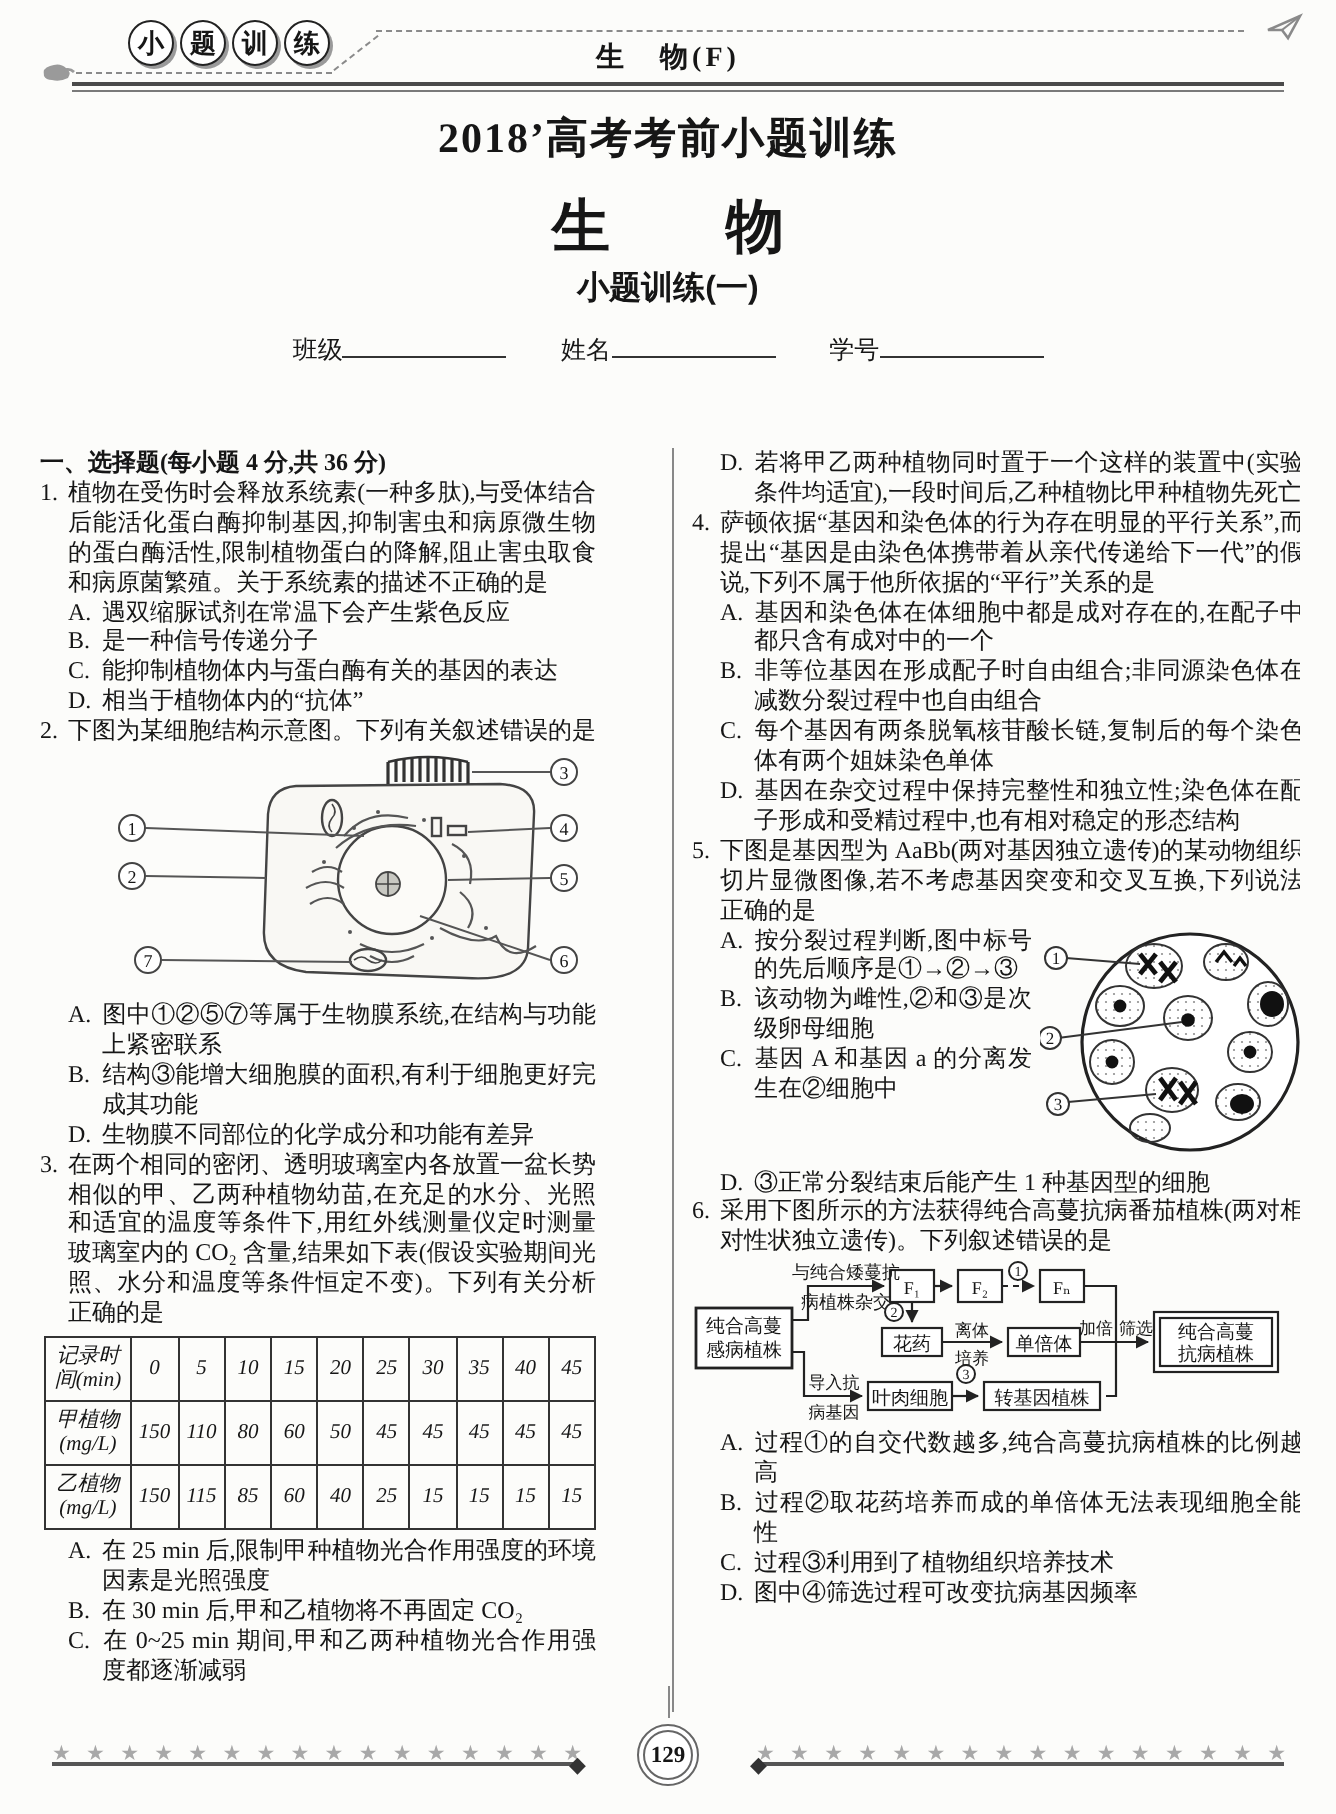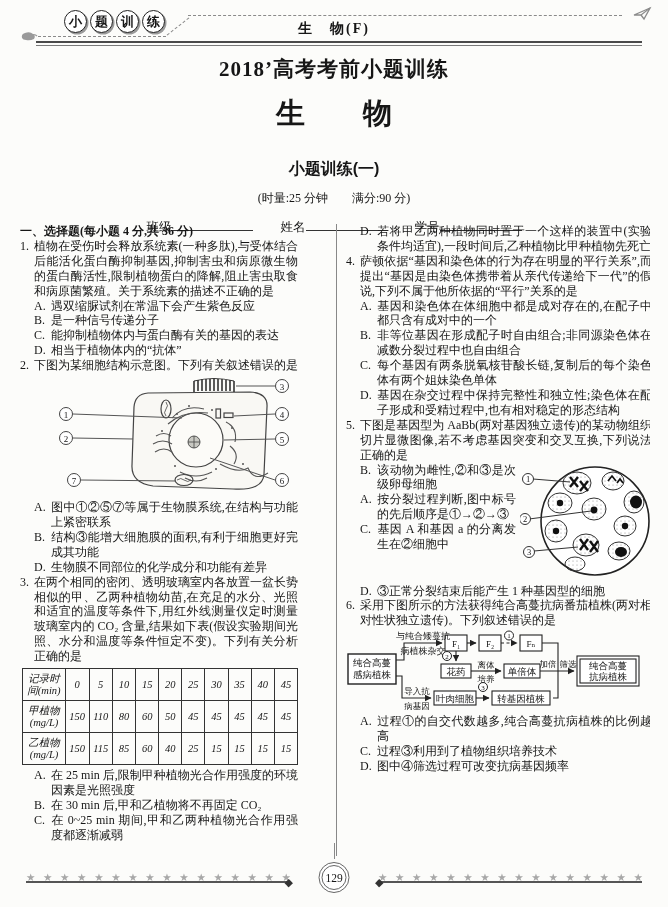--- a/index.html
+++ b/index.html
@@ -17,21 +17,21 @@
   .dash-c { position:absolute; top:15px; left:188px; width:434px; border-top:1.6px dashed #8a8a8a; }
   .hd-course { position:absolute; top:20px; left:0; width:100%; text-align:center; font-size:14px; font-weight:700; letter-spacing:2px; }
   .hd-rule { position:absolute; top:41px; left:36px; right:26px; border-top:2.2px solid #4a4a4a; }
   .hd-rule::after { content:""; display:block; margin-top:1.6px; border-top:1.2px solid #7a7a7a; }
   .hd-icon { position:absolute; }
 
   
   .mast { position:absolute; top:55px; left:0; width:100%; text-align:center; }
   .mt-title   { font-size:21px; font-weight:700; letter-spacing:1px; }
   .mt-subject { margin-top:11px; font-size:29px; font-weight:700; }
-  .mt-set     { margin-top:25px; font-family:"Liberation Sans","DejaVu Sans",sans-serif; font-size:16px; font-weight:700; }
+  .mt-set     { margin-top:0; font-family:"Liberation Sans","DejaVu Sans",sans-serif; font-size:16px; font-weight:700; }
   .mt-meta    { margin-top:10px; font-size:12px; }
   .mt-blanks  { margin-top:11px; font-size:12.5px; }
   .blank-line { display:inline-block; width:82px; border-bottom:1px solid #333; height:13px; }
   .blank-gap  { display:inline-block; width:24px; }
 
   
   .cols { position:absolute; top:224px; left:20px; width:630px; height:632px; display:flex;
           overflow:hidden; font-size:12px; line-height:14.9px; text-align:justify;gap:32px; }
   .colL { width:312px; padding-right:6px; }
   .colR { width:318px; border-left:1px solid #888; padding-left:9px; }
@@ -54,21 +54,21 @@
   
   .foot { position:absolute; left:0; bottom:12px; width:100%; height:36px; }
   .fs { position:absolute; top:8px; height:16px; border-bottom:2px solid #555; white-space:nowrap; }
   .fs-l { left:26px;  width:264px; text-align:left; }
   .fs-r { right:26px; width:264px; text-align:right; }
   .stars { color:#a8a8a8; font-size:10.5px; letter-spacing:2.5px; }
   .fs .dmd { position:absolute; color:#333; font-size:11px; top:9px; }
   .fs-l .dmd { right:-3px; }
   .fs-r .dmd { left:-3px; }
   .pn-out { position:absolute; left:50%; top:3px; transform:translateX(-50%); width:31px; height:31px;
-            border:1.6px solid #666; border-radius:50%; background:#fff; display:flex; align-items:center; justify-content:center; }
+            border:1.6px solid #666; border-radius:50%; background:#fff; display:flex; align-items:center; justify-content:center;font-weight:bold; }
   .pn-in  { width:25px; height:25px; border:1px solid #666; border-radius:50%; text-align:center; line-height:25px; font-size:11.5px; }
   .div-tail { position:absolute; left:334px; bottom:48px; height:16px; border-left:1px solid #888; }
 
   svg text { font-family:"Liberation Serif","DejaVu Serif",serif; fill:#161616; }
 </style>
 </head>
 <body>
 
 <div class="page">
 
@@ -89,21 +89,20 @@
     <path d="M2,10 L18,3 L12,14 L9,10 Z" fill="none" stroke="#8a8a8a" stroke-width="1.3"></path>
     <path d="M9,10 L18,3" stroke="#8a8a8a" stroke-width="1.1"></path>
   </svg>
   <div class="hd-course">生　物(F)</div>
   <div class="hd-rule"></div>
 
   <div class="mast">
     <div class="mt-title">2018’高考考前小题训练</div>
     <div class="mt-subject">生　　物</div>
     <div class="mt-set">小题训练(一)</div>
-    <div class="mt-meta">(时量:25 分钟　　满分:90 分)</div>
     <div class="mt-blanks">
       <span>班级</span><span class="blank-line"></span><span class="blank-gap"></span>
       <span>姓名</span><span class="blank-line"></span><span class="blank-gap"></span>
       <span>学号</span><span class="blank-line"></span>
     </div>
   </div>
 
   <div class="cols">
 
     <div class="colL">
@@ -302,22 +301,22 @@
           </g>
           <g font-size="8.5" text-anchor="middle">
             <circle cx="8" cy="15" r="5.5" fill="#fff" stroke="#333"></circle>
               <text x="8" y="18">1</text>
             <circle cx="5" cy="55" r="5.5" fill="#fff" stroke="#333"></circle>
               <text x="5" y="58">2</text>
             <circle cx="9" cy="88" r="5.5" fill="#fff" stroke="#333"></circle>
               <text x="9" y="91">3</text>
           </g>
         </svg>
+        <p class="opt"><span class="mk">A.</span><span>按分裂过程判断,图中标号的先后顺序是①→②→③</span></p>
         <p class="opt"><span class="mk">B.</span><span>该动物为雌性,②和③是次级卵母细胞</span></p>
-        <p class="opt"><span class="mk">A.</span><span>按分裂过程判断,图中标号的先后顺序是①→②→③</span></p>
         <p class="opt"><span class="mk">C.</span><span>基因 A 和基因 a 的分离发生在②细胞中</span></p>
       </div>
       <p class="opt clr"><span class="mk">D.</span><span>③正常分裂结束后能产生 1 种基因型的细胞</span></p>
 
       <p class="stem"><span class="num">6.</span><span>采用下图所示的方法获得纯合高蔓抗病番茄植株(两对相对性状独立遗传)。下列叙述错误的是</span></p>
 
       <svg class="fig-flow" width="306" height="82" viewBox="0 0 306 82">
         <defs>
           <marker id="ah" markerWidth="7" markerHeight="7" refX="5.5" refY="3" orient="auto">
             <path d="M0,0 L6,3 L0,6 Z" fill="#222"></path>
@@ -369,20 +368,21 @@
           <circle cx="163" cy="5.5" r="4.5" fill="#fff" stroke="#222"></circle>
             <text x="163" y="8">1</text>
           <circle cx="101" cy="26" r="4.5" fill="#fff" stroke="#222"></circle>
             <text x="101" y="28.5">2</text>
           <circle cx="137" cy="57" r="4.5" fill="#fff" stroke="#222"></circle>
             <text x="137" y="59.5">3</text>
         </g>
       </svg>
 
       <p class="opt"><span class="mk">A.</span><span>过程①的自交代数越多,纯合高蔓抗病植株的比例越高</span></p>
+      <p class="opt"><span class="mk">B.</span><span>过程②取花药培养而成的单倍体无法表现细胞全能性</span></p>
       <p class="opt"><span class="mk">C.</span><span>过程③利用到了植物组织培养技术</span></p>
       <p class="opt"><span class="mk">D.</span><span>图中④筛选过程可改变抗病基因频率</span></p>
     </div>
   </div>
 
   <div class="div-tail"></div>
   <div class="foot">
     <div class="fs fs-l">
       <span class="stars">★ ★ ★ ★ ★ ★ ★ ★ ★ ★ ★ ★ ★ ★ ★ ★</span>
       <span class="dmd">◆</span>

